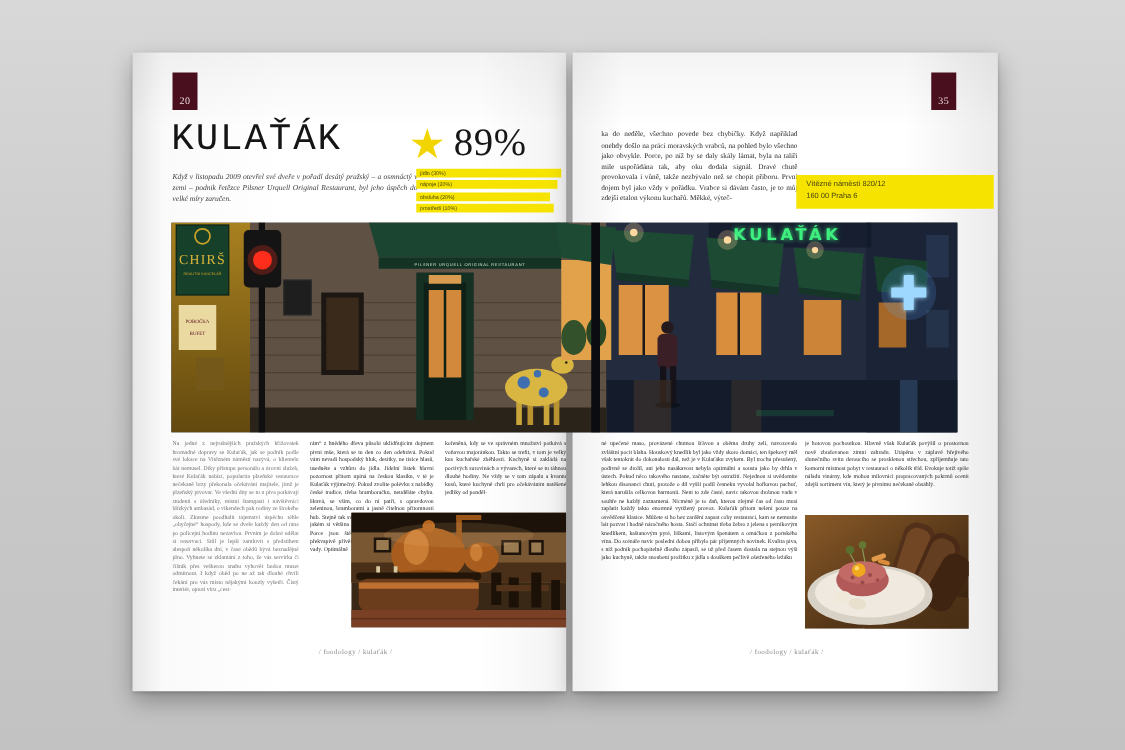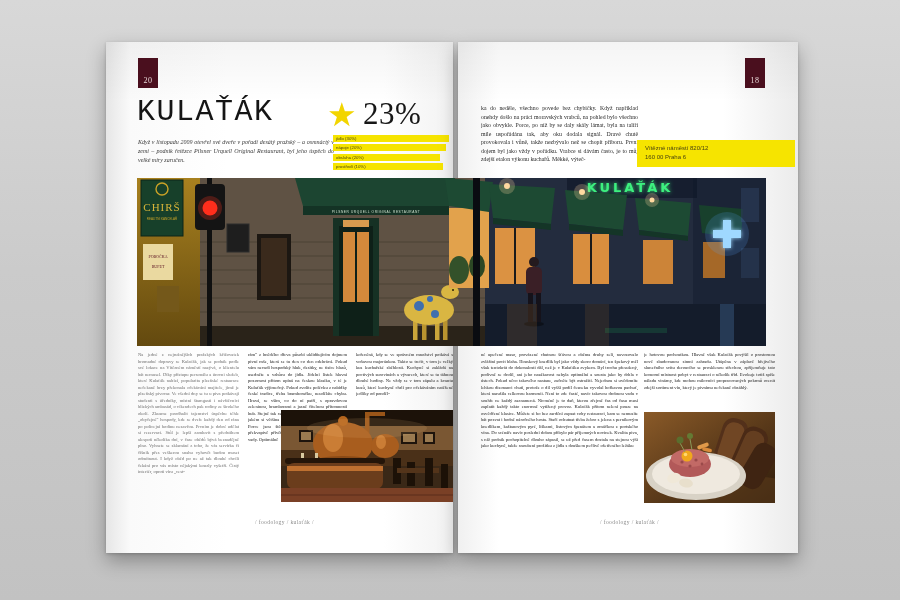--- a/index.html
+++ b/index.html
@@ -43,21 +43,21 @@
 <div class="canvas">
   <div class="spread">
 
     <div class="page left">
       <div class="abs numbox" style="left:32px;top:16px;">
         <span>20</span>
       </div>
       <div class="abs title" style="left:31px;top:55px;">KULAŤÁK</div>
       <div class="abs intro" style="left:32px;top:96px;">Když v listopadu 2009 otevřel své dveře v pořadí desátý pražský – a osmnáctý v zemi – podnik řetězce Pilsner Urquell Original Restaurant, byl jeho úspěch do velké míry zaručen.</div>
       <div class="abs star" style="left:221px;top:56px;">★</div>
-      <div class="abs score" style="left:257px;top:56px;">23%</div>
+      <div class="abs score" style="left:257px;top:56px;">89%</div>
       <div class="abs bars" style="left:227px;top:93px;">
           <div class="rbar" style="width: 100%;">
             <span>jídlo (30%)</span>
           </div>
           <div class="rbar" style="width: 97%;">
             <span>nápoje (20%)</span>
           </div>
           <div class="rbar" style="width: 92%;">
             <span>obsluha (20%)</span>
           </div>
@@ -68,21 +68,21 @@
 
       <div class="abs col gray" style="left:32px;top:310px;width:101px;height:168px;">Na jedné z nejrušnějších pražských křižovatek hromadné dopravy se Kulaťák, jak se podnik podle své lokace na Vítězném náměstí nazývá, o klientelu bát nemusel. Díky přístupu personálu a úrovni služeb, které Kulaťák nabízí, popularita plzeňské restaurace nečekaně brzy překonala očekávání majitele, jímž je plzeňský pivovar. Ve všední dny se tu u piva potkávají studenti s úředníky, místní štamgasti i návštěvníci blízkých ambasád, o víkendech pak rodiny ze širokého okolí. Zkusme poodhalit tajemství úspěchu téhle „obyčejné“ hospody, kde se dveře každý den od rána po policejní hodinu nezavřou. Prvním je dobré udělat si rezervaci. Stůl je lepší zamluvit s předstihem alespoň několika dní, v čase obědů bývá beznadějně plno. Vyhnete se zklamání z toho, že vás servírka či číšník přes veškerou snahu vyhovět budou muset odmítnout. I když oběd po ne až tak dlouhé chvíli čekání pro vás místo nějakými kouzly vyšetří. Čistý interiér, oproti víru „cest-</div>
       <div class="abs col" style="left:142px;top:310px;width:99px;height:168px;">rám“ z hnědého dřeva působí uklidňujícím dojmem pivní mše, která se tu den co den odehrává. Pokud vám nevadí hospodský hluk, desítky, ne tisíce hlasů, usedněte a vzhůru do jídla. Jídelní lístek hlavní pozornost přitom upíná na českou klasiku, v té je Kulaťák výjimečný. Pokud zvolíte polévku z nabídky české tradice, třeba bramboračku, neuděláte chybu. Hravá, se vším, co do ní patří, s opravdovou zeleninou, bramborami a jasně čitelnou přítomností hub. Stejně tak svíčková na smetaně drží standard, o jakém si většina konkurence může nechat jen zdát. Porce jsou štědré, ceny vzhledem k adrese překvapivě přívětivé a pivo, jak jinak, bez jediné vady. Optimálně</div>
       <div class="abs col" style="left:250px;top:310px;width:97px;height:58px;">kořeněná, kdy se ve správném množství potkává s voňavou majoránkou. Takto se trefit, v tom je velký kus kuchařské zběhlosti. Kuchyně si zakládá na poctivých surovinách a vývarech, které se tu táhnou dlouhé hodiny. Ne vždy se v tom zápalu a kvantu kusů, které kuchyně chrlí pro očekáváním natěšené jedlíky od ponděl-</div>
 
       <div class="abs footer" style="left:149px;top:477px;">/ foodology / kulaťák /</div>
     </div>
 
     <div class="page right">
       <div class="abs numbox" style="left:287px;top:16px;">
-        <span>18</span>
+        <span>35</span>
       </div>
       <div class="abs para" style="left:23px;top:62px;width:157px;height:68px;">ka do neděle, všechno povede bez chybičky. Když například onehdy došlo na práci moravských vrabců, na pohled bylo všechno jako obvykle. Porce, po níž by se daly skály lámat, byla na talíři mile uspořádána tak, aby oku dodala signál. Dravé chutě provokovala i vůně, takže nezbývalo než se chopit příboru. První dojem byl jako vždy v pořádku. Vrabce si dávám často, je to můj zdejší etalon výkonu kuchařů. Měkké, výteč-</div>
       <div class="abs addrbox" style="left:179px;top:98px;width:158px;height:27px;">
         <div>Vítězné náměstí 820/12</div>
         <div>160 00   Praha 6</div>
       </div>
 
       <div class="abs col" style="left:23px;top:310px;width:157px;height:172px;">né upečené maso, provázené chutnou šťávou a oběma druhy zelí, navozovalo zvláštní pocit blaha. Houskový knedlík byl jako vždy skoro domácí, ten špekový měl však tentokrát do dokonalosti dál, než je v Kulaťáku zvykem. Byl trochu přesušený, podivně se drolil, ani jeho nasákavost nebyla optimální a sousta jako by drhla v ústech. Pokud něco takového nastane, začněte být ostražití. Nejednou si uvědomíte lehkou disonanci chutí, protože o díl vyšší podíl česneku vyvolal hořkavou pachuť, která narušila celkovou harmonii. Není to zde časté, navíc takovou drobnou vadu v souhře ne každý zaznamená. Nicméně je to daň, kterou zřejmě čas od času musí zaplatit každý takto enormně vytížený provoz. Kulaťák přitom nelení pouze na osvědčené klasice. Můžete si ho bez zardění zapsat coby restauraci, kam se nemusíte bát pozvat i hodně náročného hosta. Stačí ochutnat třeba žebro z jelena s perníkovým knedlíkem, kaštanovým pyré, liškami, listovým špenátem a omáčkou z portského vína. Do scénáře navíc poslední dobou přibylo pár příjemných novinek. Kvalita piva, s níž podnik pochopitelně dlouho zápasil, se už před časem dostala na stejnou výši jako kuchyně, takže snoubení prožitku z jídla s douškem pečlivě ošetřeného ležáku</div>
       <div class="abs col" style="left:186px;top:310px;width:131px;height:56px;">je hotovou pochoutkou. Hlavně však Kulaťák povýšil o prostornou nově zbudovanou zimní zahradu. Utápěna v záplavě hřejivého slunečního svitu deroucího se prosklenou střechou, zpříjemňuje tato komorní místnost pobyt v restauraci o několik tříd. Evokuje totiž spíše náladu vinárny, kde mohou milovníci propracovaných pokrmů ocenit zdejší sortiment vín, který je pivnímu nečekaně obsáhlý.</div>
 

